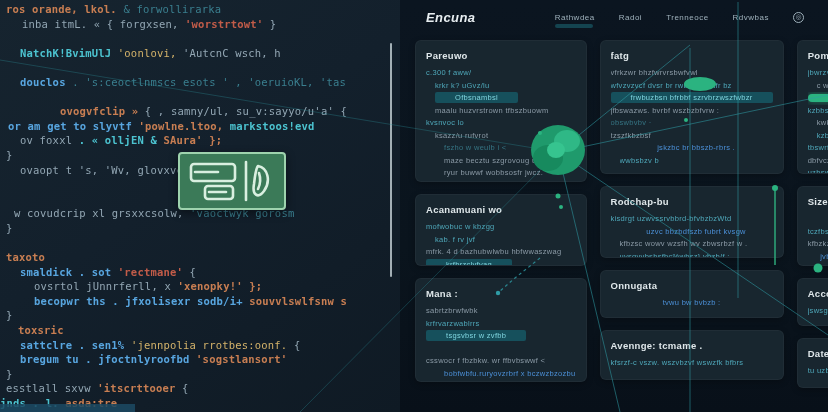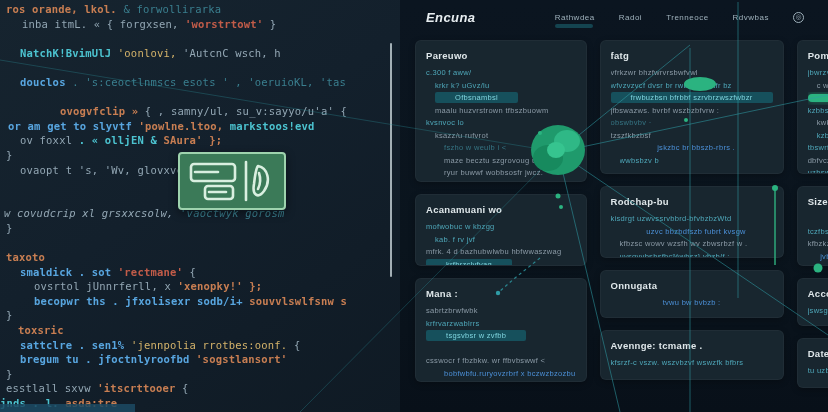--- a/index.html
+++ b/index.html
@@ -71,21 +71,21 @@
       <div class="code-line" style="padding-left: 6px;">&nbsp;</div>
       <div class="code-line" style="padding-left: 20px;"><span class="tok-bl">douclos </span><span class="tok-dt">. 's:ceoctlnmscs esots ' </span><span class="tok-dt">, 'oeruioKL, 'tas</span></div>
       <div class="code-line" style="padding-left: 6px;">&nbsp;</div>
       <div class="code-line" style="padding-left: 7px; text-align: center;"><span class="tok-or">ovogvfclip » </span><span class="tok-gr">{ , samny/ul, su_v:sayyo/u'a' </span><span class="tok-gr">{</span></div>
       <div class="code-line" style="padding-left: 8px;"><span class="tok-bl">or am get to slyvtf </span><span class="tok-or">'powlne.ltoo, </span><span class="tok-tl">markstoos!evd</span></div>
       <div class="code-line" style="padding-left: 20px;"><span class="tok-gr">ov foxxl </span><span class="tok-tl">. « olljEN &amp; </span><span class="tok-or">SAura' };</span></div>
       <div class="code-line" style="padding-left: 6px;"><span class="tok-gr">}</span></div>
       <div class="code-line" style="padding-left: 20px;"><span class="tok-gr">ovaopt t 's, 'Wv, </span><span class="tok-gr">glovxvc foal t</span></div>
       <div class="code-line" style="padding-left: 6px;">&nbsp;</div>
       <div class="code-line" style="padding-left: 6px;">&nbsp;</div>
-      <div class="code-line" style="padding-left: 4px; font-style: italic;"><span class="tok-gr">w covudcrip xl grsxxcsolw, </span><span class="tok-dt">'vaoctwyk gorosm</span></div>
+      <div class="code-line" style="padding-left: 14px;"><span class="tok-gr">w covudcrip xl grsxxcsolw, </span><span class="tok-dt">'vaoctwyk gorosm</span></div>
       <div class="code-line" style="padding-left: 6px;"><span class="tok-gr">}</span></div>
       <div class="code-line" style="padding-left: 6px;">&nbsp;</div>
       <div class="code-line" style="padding-left: 6px;"><span class="tok-or">taxoto</span></div>
       <div class="code-line" style="padding-left: 20px;"><span class="tok-bl">smaldick . sot </span><span class="tok-rd">'rectmane' </span><span class="tok-gr">{</span></div>
       <div class="code-line" style="padding-left: 34px;"><span class="tok-gr">ovsrtol jUnnrferll, x </span><span class="tok-or">'xenopky!' };</span></div>
       <div class="code-line" style="padding-left: 34px;"><span class="tok-bl">becopwr ths . jfxolisexr sodb/i+ </span><span class="tok-or">souvvlswlfsnw s</span></div>
       <div class="code-line" style="padding-left: 6px;"><span class="tok-gr">}</span></div>
       <div class="code-line" style="padding-left: 18px;"><span class="tok-or">toxsric</span></div>
       <div class="code-line" style="padding-left: 20px;"><span class="tok-bl">sattclre . sen1% </span><span class="tok-yl">'jennpolia rrotbes:oonf. </span><span class="tok-gr">{</span></div>
       <div class="code-line" style="padding-left: 20px;"><span class="tok-bl">bregum tu . jfoctnlyroofbd </span><span class="tok-or">'sogstlansort'</span></div>

